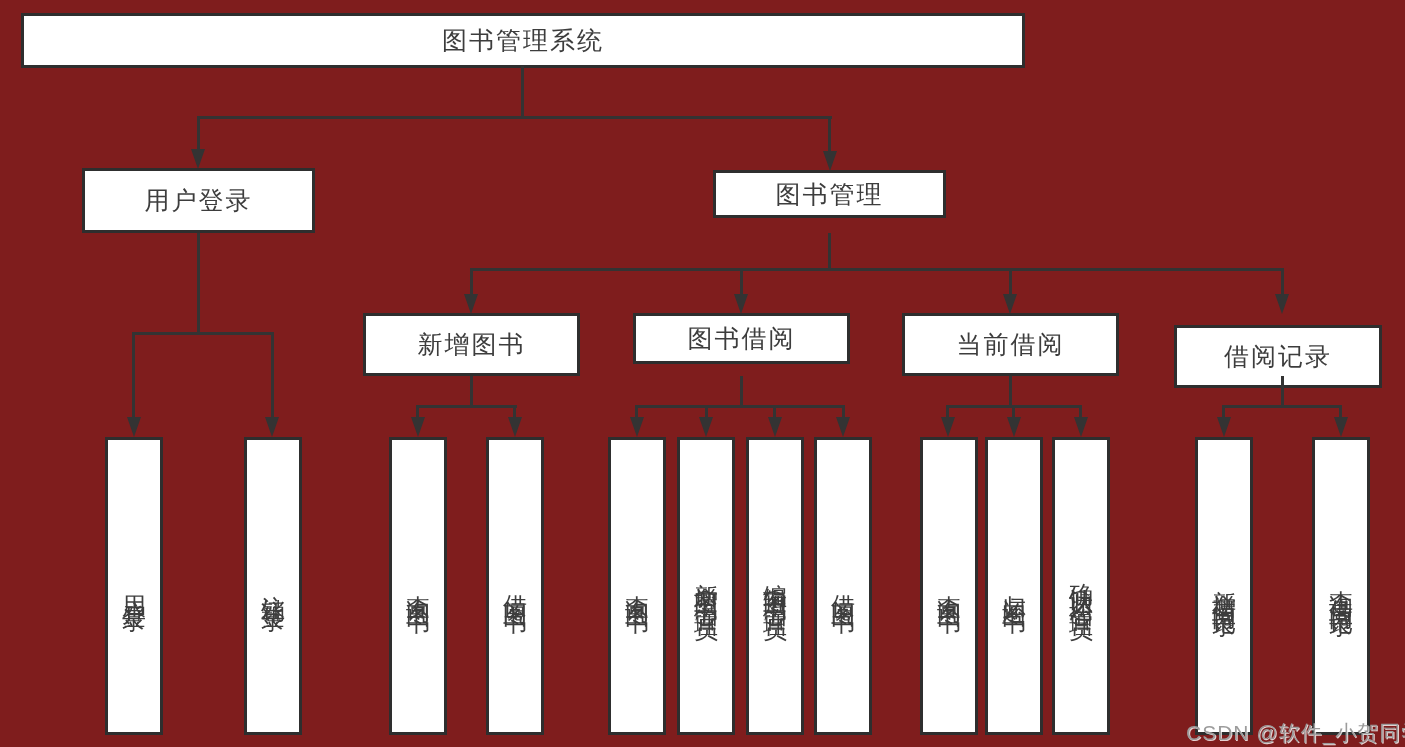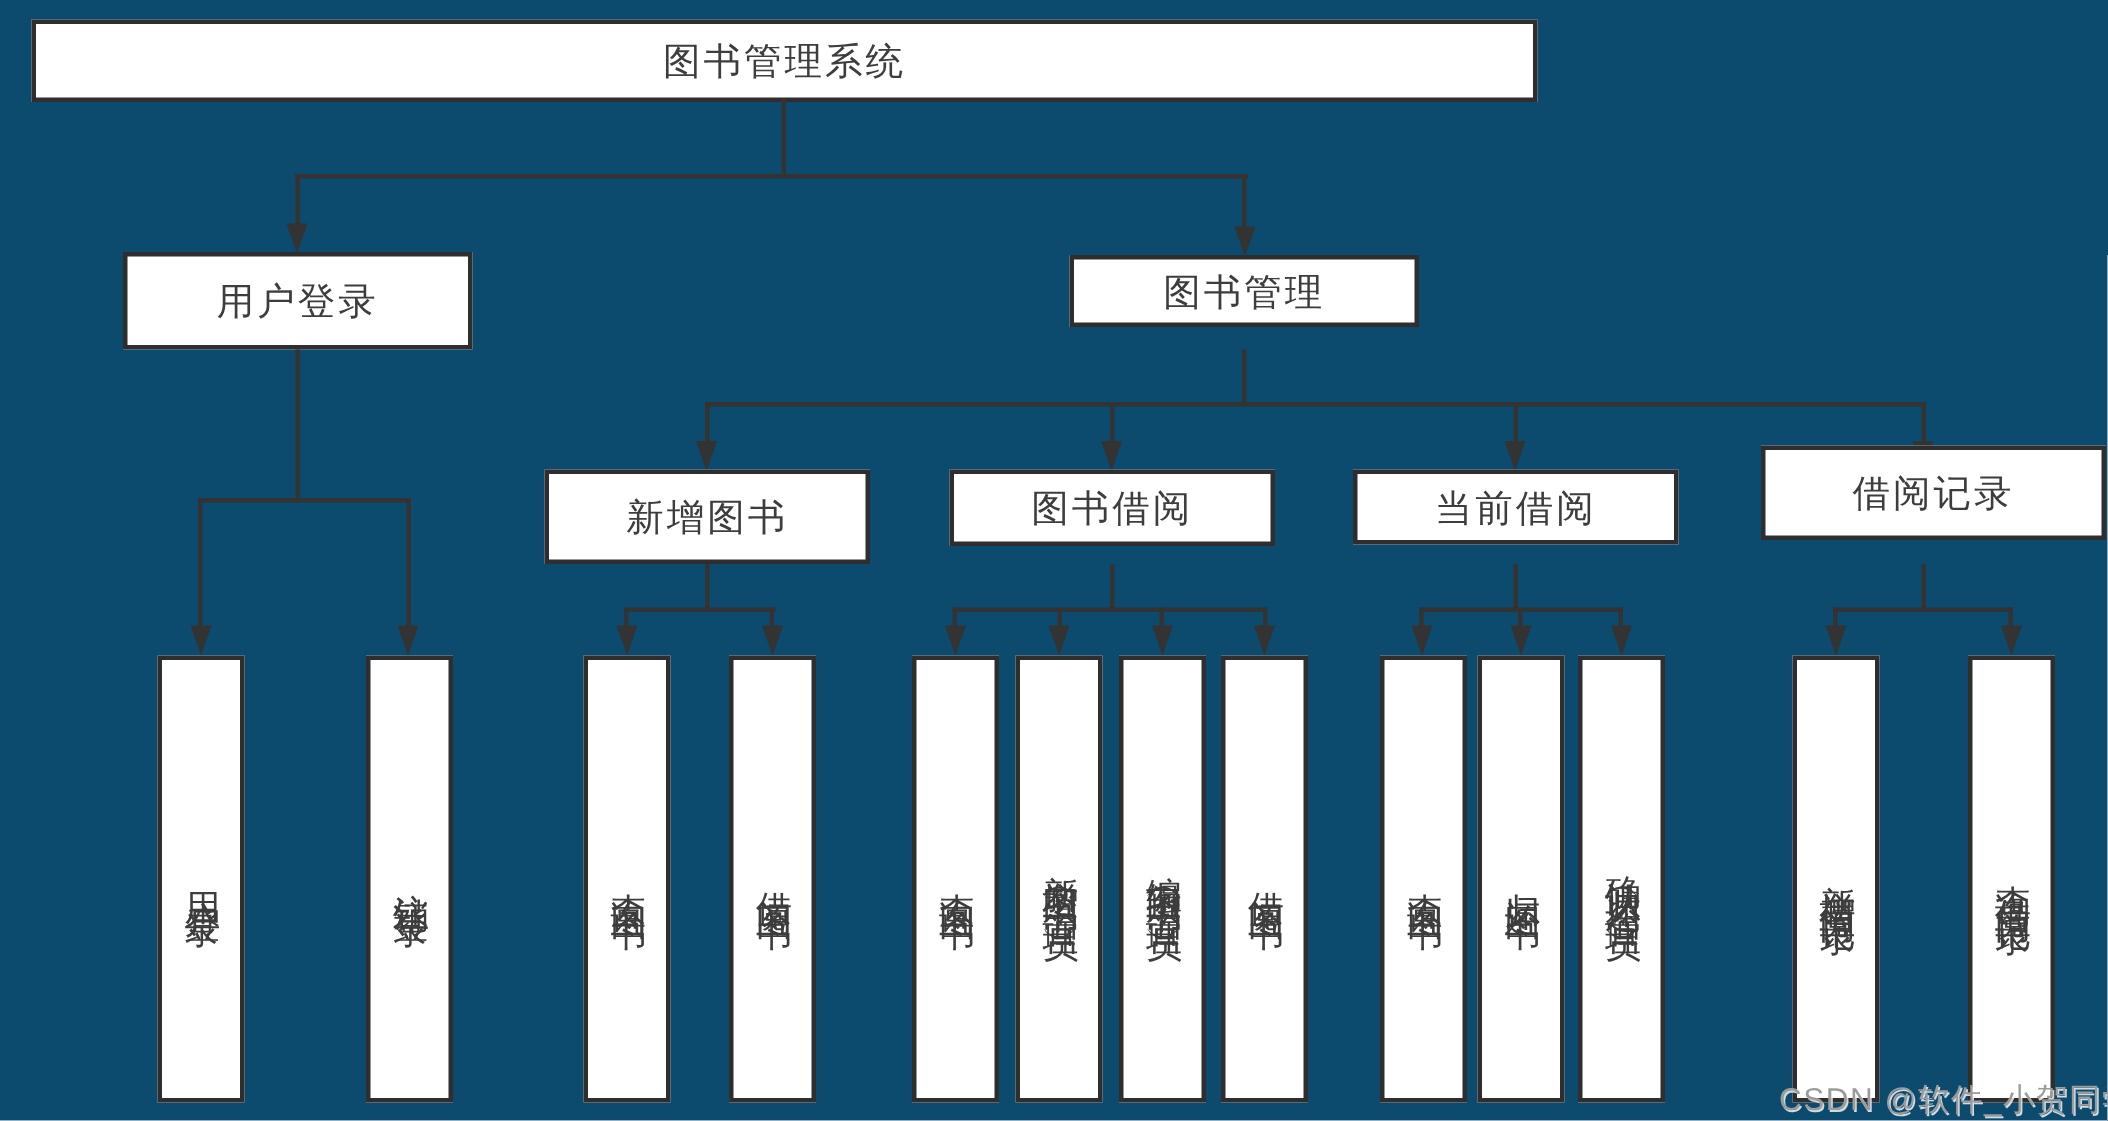--- a/index.html
+++ b/index.html
@@ -1,19 +1,19 @@
 <!DOCTYPE html>
 <html><head>
 <meta charset="utf-8">
 <style>
   html,body{margin:0;padding:0;background:#ffffff;}
   #stage{
     position:relative;
     width:1405px;height:747px;
-    background:#0c4a6e;
+    background:#7f1d1d;
     font-family:"Liberation Sans","DejaVu Sans",sans-serif;
     overflow:hidden;
   }
   .box{
     position:absolute;
     box-sizing:border-box;
     background:#ffffff;
     border:3px solid #2e2e2e;
     color:#3d3d3d;
     display:flex;
@@ -85,24 +85,24 @@
   <div class="arrow" style="left:734px;top:294px;"></div>
   <div class="arrow" style="left:1003px;top:294px;"></div>
   <div class="arrow" style="left:1275px;top:294px;"></div>
 
   <div class="box h" style="left:363px;top:313px;width:217px;height:63px;">
     <span>新增图书</span>
   </div>
   <div class="box h" style="left:633px;top:313px;width:217px;height:51px;">
     <span>图书借阅</span>
   </div>
-  <div class="box h" style="left:902px;top:313px;width:217px;height:50px;">
+  <div class="box h" style="left:902px;top:313px;width:217px;height:63px;">
     <span>当前借阅</span>
   </div>
-  <div class="box h" style="left:1174px;top:297px;width:230px;height:63px;">
+  <div class="box h" style="left:1174px;top:325px;width:208px;height:63px;">
     <span>借阅记录</span>
   </div>
 
   <div class="vline" style="left:470px;top:376px;width:3px;height:32px;"></div>
   <div class="hline" style="left:416px;top:405px;width:101px;height:3px;"></div>
   <div class="vline" style="left:416px;top:405px;width:3px;height:14px;"></div>
   <div class="vline" style="left:513px;top:405px;width:3px;height:14px;"></div>
   <div class="arrow" style="left:411px;top:417px;"></div>
   <div class="arrow" style="left:508px;top:417px;"></div>
 

